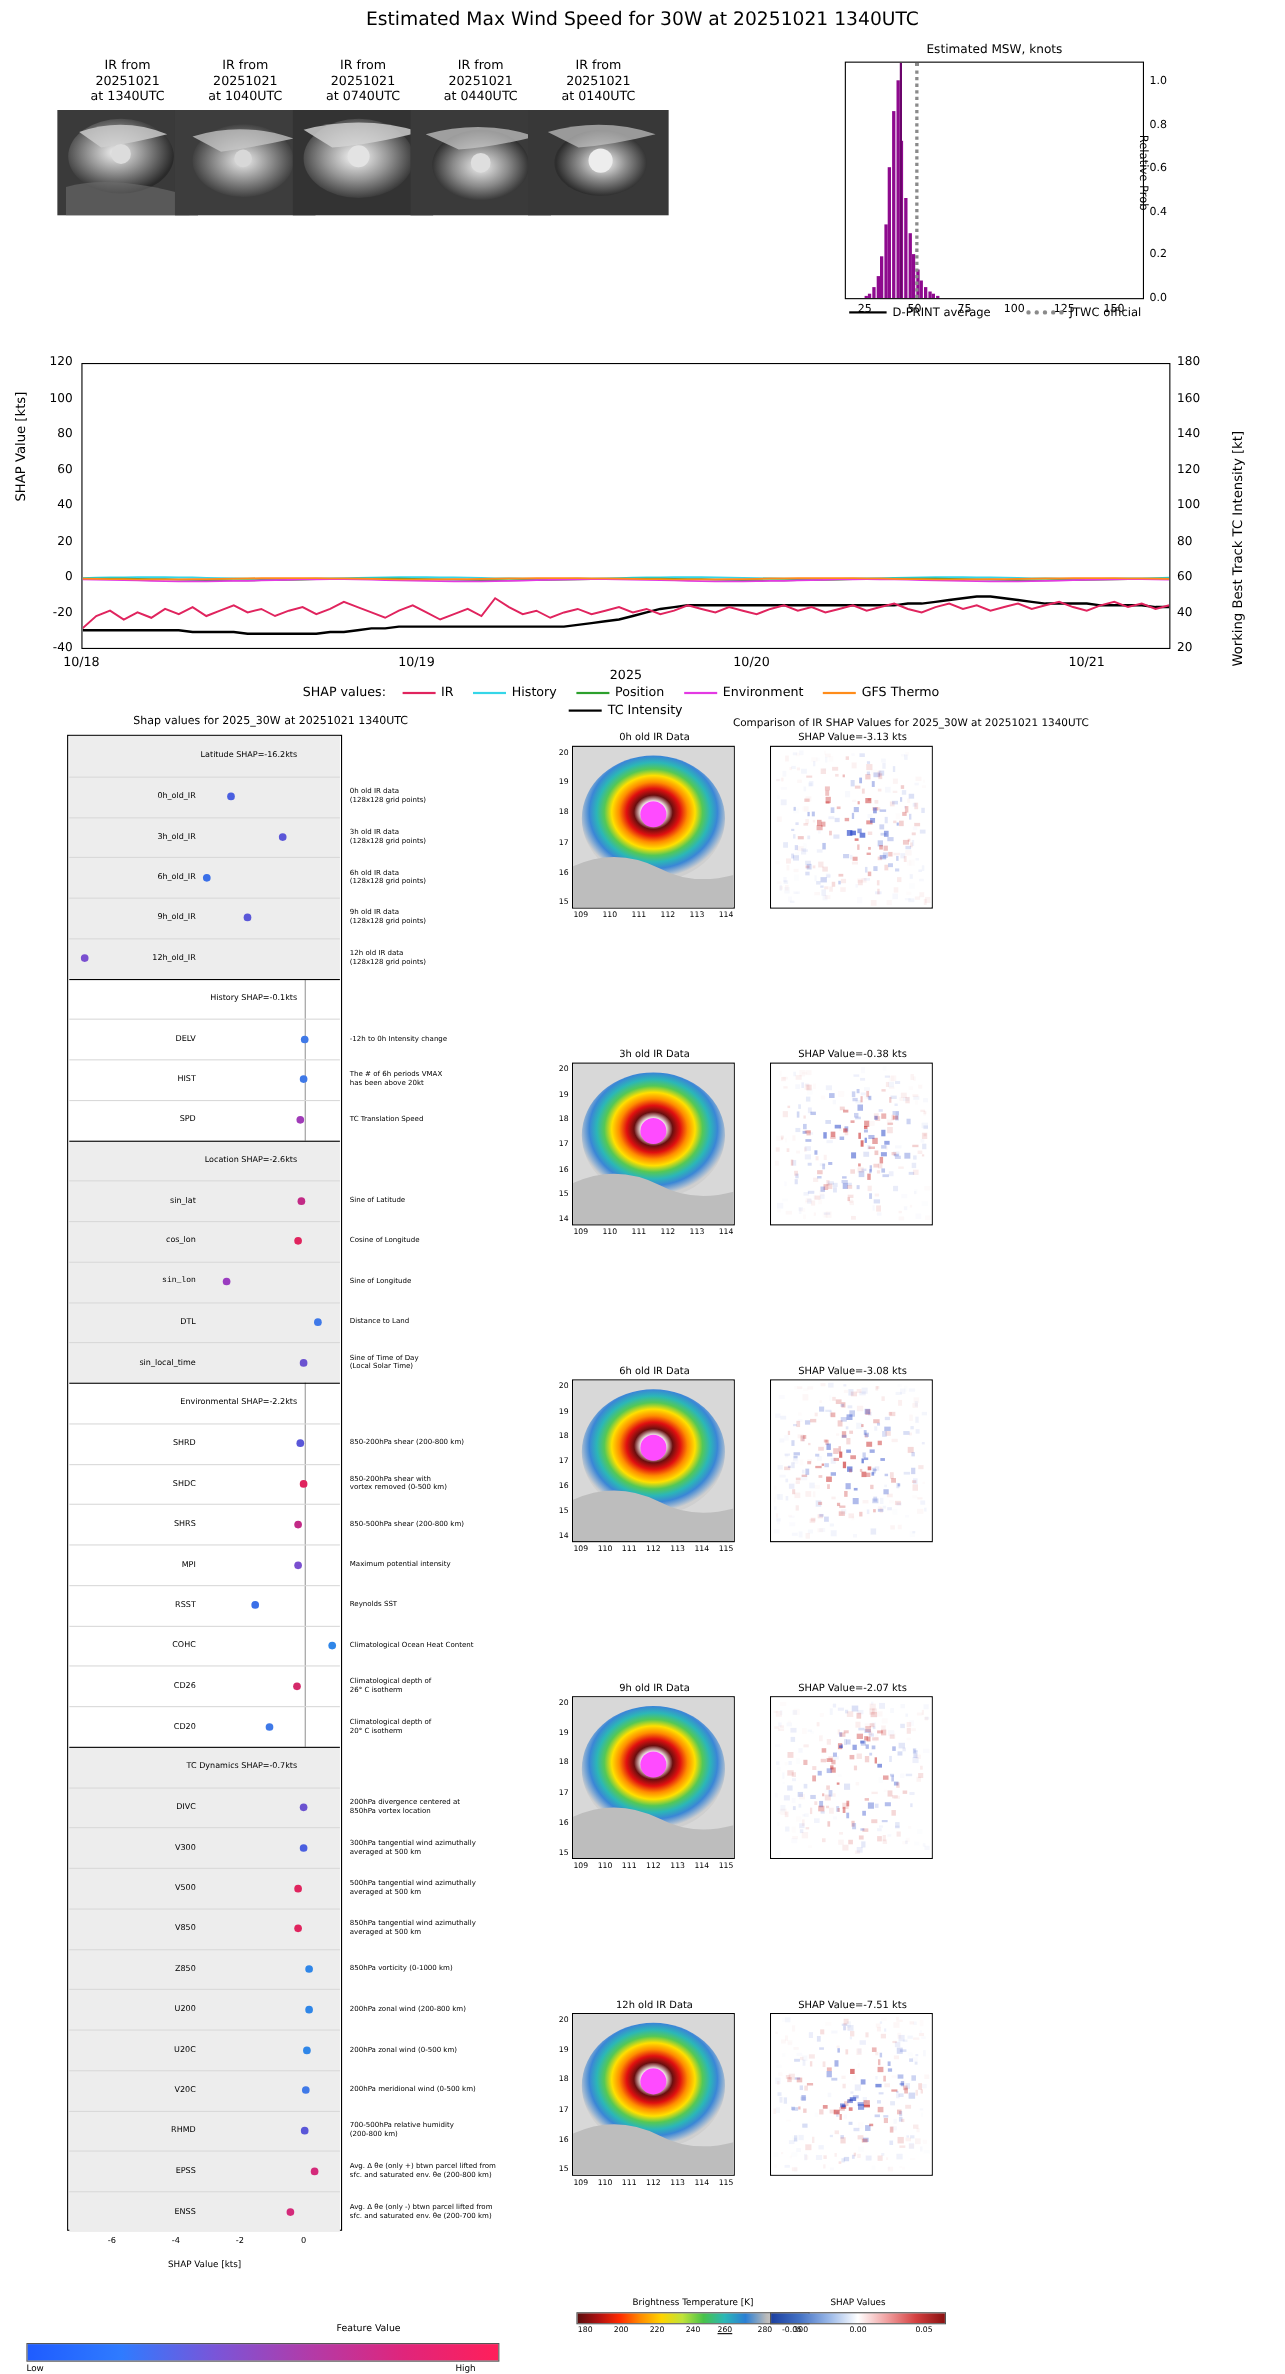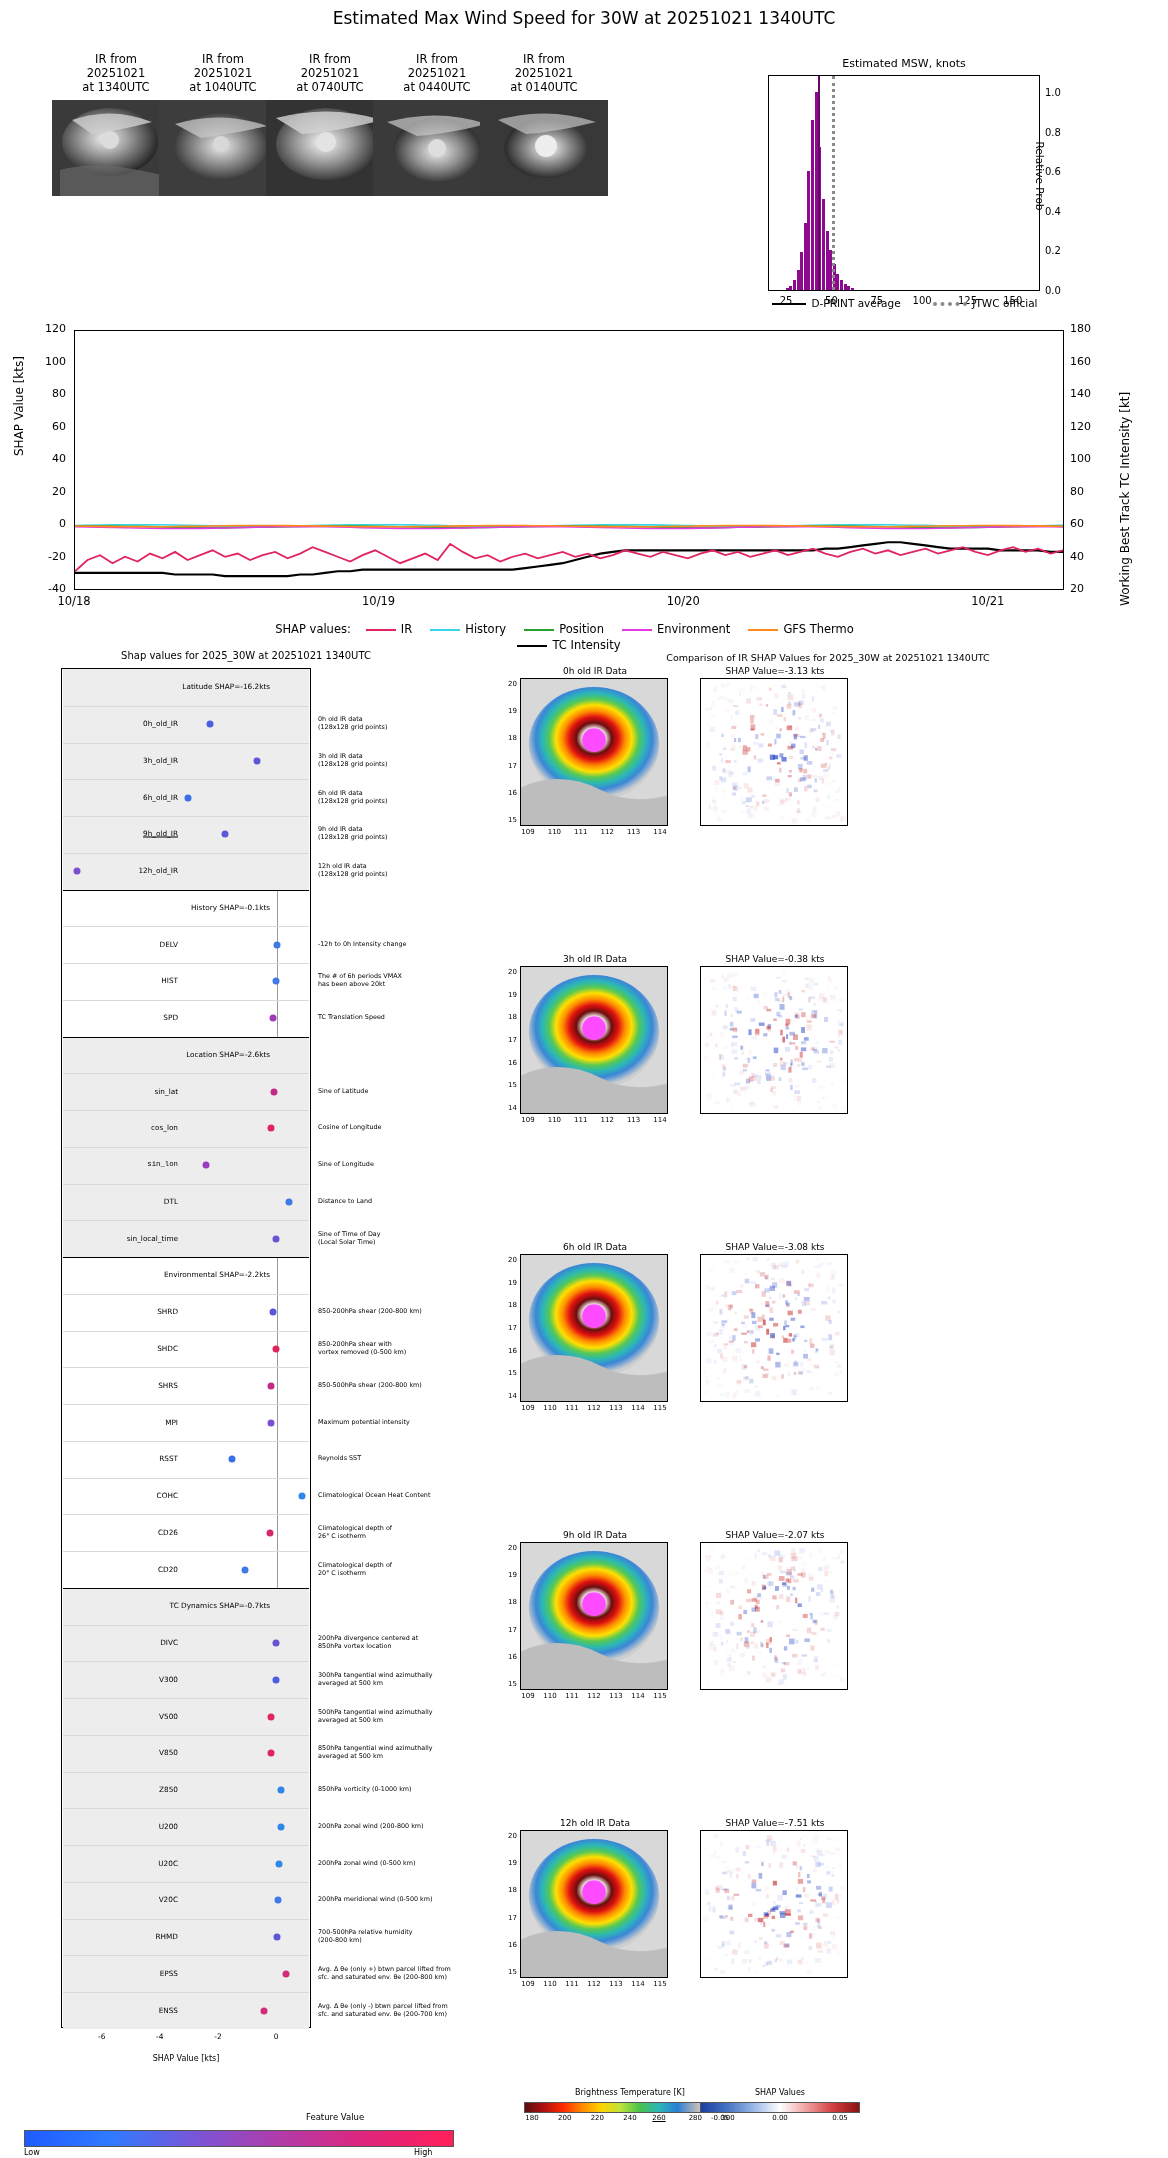--- a/index.html
+++ b/index.html
@@ -6,21 +6,21 @@
   body{width:1168px;height:2158px;background:#ffffff;font-family:"DejaVu Sans",sans-serif;color:#000;position:relative;}
   .abs{position:absolute;}
 
   
   #top-title{left:0;top:8px;width:1168px;font-size:17px;text-align:center;}
   .ir-thumb-block{position:absolute;width:136px;}
   .ir-thumb-cap{font-size:11.5px;line-height:14px;text-align:center;}
   .ir-img{width:128px;height:96px;margin:6px auto 0;display:block;border:0;}
 
   
-  #hist-panel{left:768px;top:42px;width:300px;height:230px;margin-top:19px;}
+  #hist-panel{left:768px;top:42px;width:300px;height:230px;}
   #hist-box{position:absolute;left:0;top:14px;width:272px;height:216px;border:1px solid #000;box-sizing:border-box;background:#fff;overflow:hidden;}
   #hist-title{position:absolute;left:0;top:-4px;width:272px;text-align:center;font-size:11px;}
   .hbar{position:absolute;bottom:0;background:#8e0a8e;}
   #hist-mean{position:absolute;top:0;bottom:0;width:2px;background:#6b046b;}
   #hist-jtwc{position:absolute;top:0;bottom:0;width:0;border-left:3px dotted #8a8a8a;}
   .xtick{position:absolute;font-size:10px;transform:translateX(-50%);}
   .ytick{position:absolute;font-size:10px;}
   #hist-ylabel{position:absolute;right:-6px;top:50%;transform:translateY(-50%) rotate(90deg);transform-origin:center;font-size:10.5px;white-space:nowrap;}
   .legend-line{display:inline-block;width:34px;height:0;border-top:2px solid #000;vertical-align:middle;margin-right:5px;}
   .legend-dot{display:inline-block;width:34px;height:0;border-top:4px dotted #8a8a8a;vertical-align:middle;margin-right:5px;}
@@ -250,20 +250,21 @@
       <div class="tsy2tick" style="left: 1056px; top: 81px;">140</div>
       <div class="tsy2tick" style="left: 1056px; top: 48.5px;">160</div>
       <div class="tsy2tick" style="left: 1056px; top: 16px;">180</div>
     </div>
   <div id="ts-xticks">
       <div class="tsxtick" style="left: 60px; top: 288px;">10/18</div>
       <div class="tsxtick" style="left: 364.615px; top: 288px;">10/19</div>
       <div class="tsxtick" style="left: 669.231px; top: 288px;">10/20</div>
       <div class="tsxtick" style="left: 973.846px; top: 288px;">10/21</div>
     </div>
+  <div id="ts-xlabel">2025</div>
   <div id="ts-legend"><span style="margin-right: 6px;">SHAP values:</span><span class="lg-item"><span class="lg-sw" style="border-top-color:#e0245e"></span><span>IR</span></span><span class="lg-item"><span class="lg-sw" style="border-top-color:#35d6e8"></span><span>History</span></span><span class="lg-item"><span class="lg-sw" style="border-top-color:#2ca02c"></span><span>Position</span></span><span class="lg-item"><span class="lg-sw" style="border-top-color:#e339e3"></span><span>Environment</span></span><span class="lg-item"><span class="lg-sw" style="border-top-color:#ff8c1a"></span><span>GFS Thermo</span></span><span class="lg-item" style="display: block; margin-top: 2px;"><span class="lg-sw" style="border-top-color:#000000"></span><span>TC Intensity</span></span></div>
 </div>
 
 <div class="abs" id="shap-panel">
   <div id="shap-title">Shap values for 2025_30W at 20251021 1340UTC</div>
   <div id="shap-box">
     <div id="shap-zero" style="left: 215.116px;"></div>
     <div id="shap-bands">
         <div class="grp-band" style="top: 0px; height: 220.541px;"></div>
         <div class="row-sep" style="top: 36.7568px;"></div>
@@ -337,21 +338,21 @@
         <div class="shap-dot" style="left: 215.698px; top: 1231.35px; background: rgb(63, 121, 232);"></div>
         <div class="shap-dot" style="left: 215.116px; top: 1268.11px; background: rgb(90, 87, 216);"></div>
         <div class="shap-dot" style="left: 223.837px; top: 1304.86px; background: rgb(212, 42, 122);"></div>
         <div class="shap-dot" style="left: 202.035px; top: 1341.62px; background: rgb(212, 42, 122);"></div>
       </div>
   </div>
   <div id="shap-labels">
       <div class="shap-ylab" style="top: 73.1351px;">0h_old_IR</div>
       <div class="shap-ylab" style="top: 109.892px;">3h_old_IR</div>
       <div class="shap-ylab" style="top: 146.649px;">6h_old_IR</div>
-      <div class="shap-ylab" style="top: 183.405px; text-decoration: underline;">9h_old_IR</div>
+      <div class="shap-ylab" style="top: 183.405px;">9h_old_IR</div>
       <div class="shap-ylab" style="top: 220.162px;">12h_old_IR</div>
       <div class="shap-ylab" style="top: 293.676px;">DELV</div>
       <div class="shap-ylab" style="top: 330.432px;">HIST</div>
       <div class="shap-ylab" style="top: 367.189px;">SPD</div>
       <div class="shap-ylab" style="top: 440.703px;">sin_lat</div>
       <div class="shap-ylab" style="top: 477.459px;">cos_lon</div>
       <div class="shap-ylab" style="top: 514.216px; font-family: Liberation Mono, monospace;">sin_lon</div>
       <div class="shap-ylab" style="top: 550.973px;">DTL</div>
       <div class="shap-ylab" style="top: 587.73px;">sin_local_time</div>
       <div class="shap-ylab" style="top: 661.243px;">SHRD</div>

